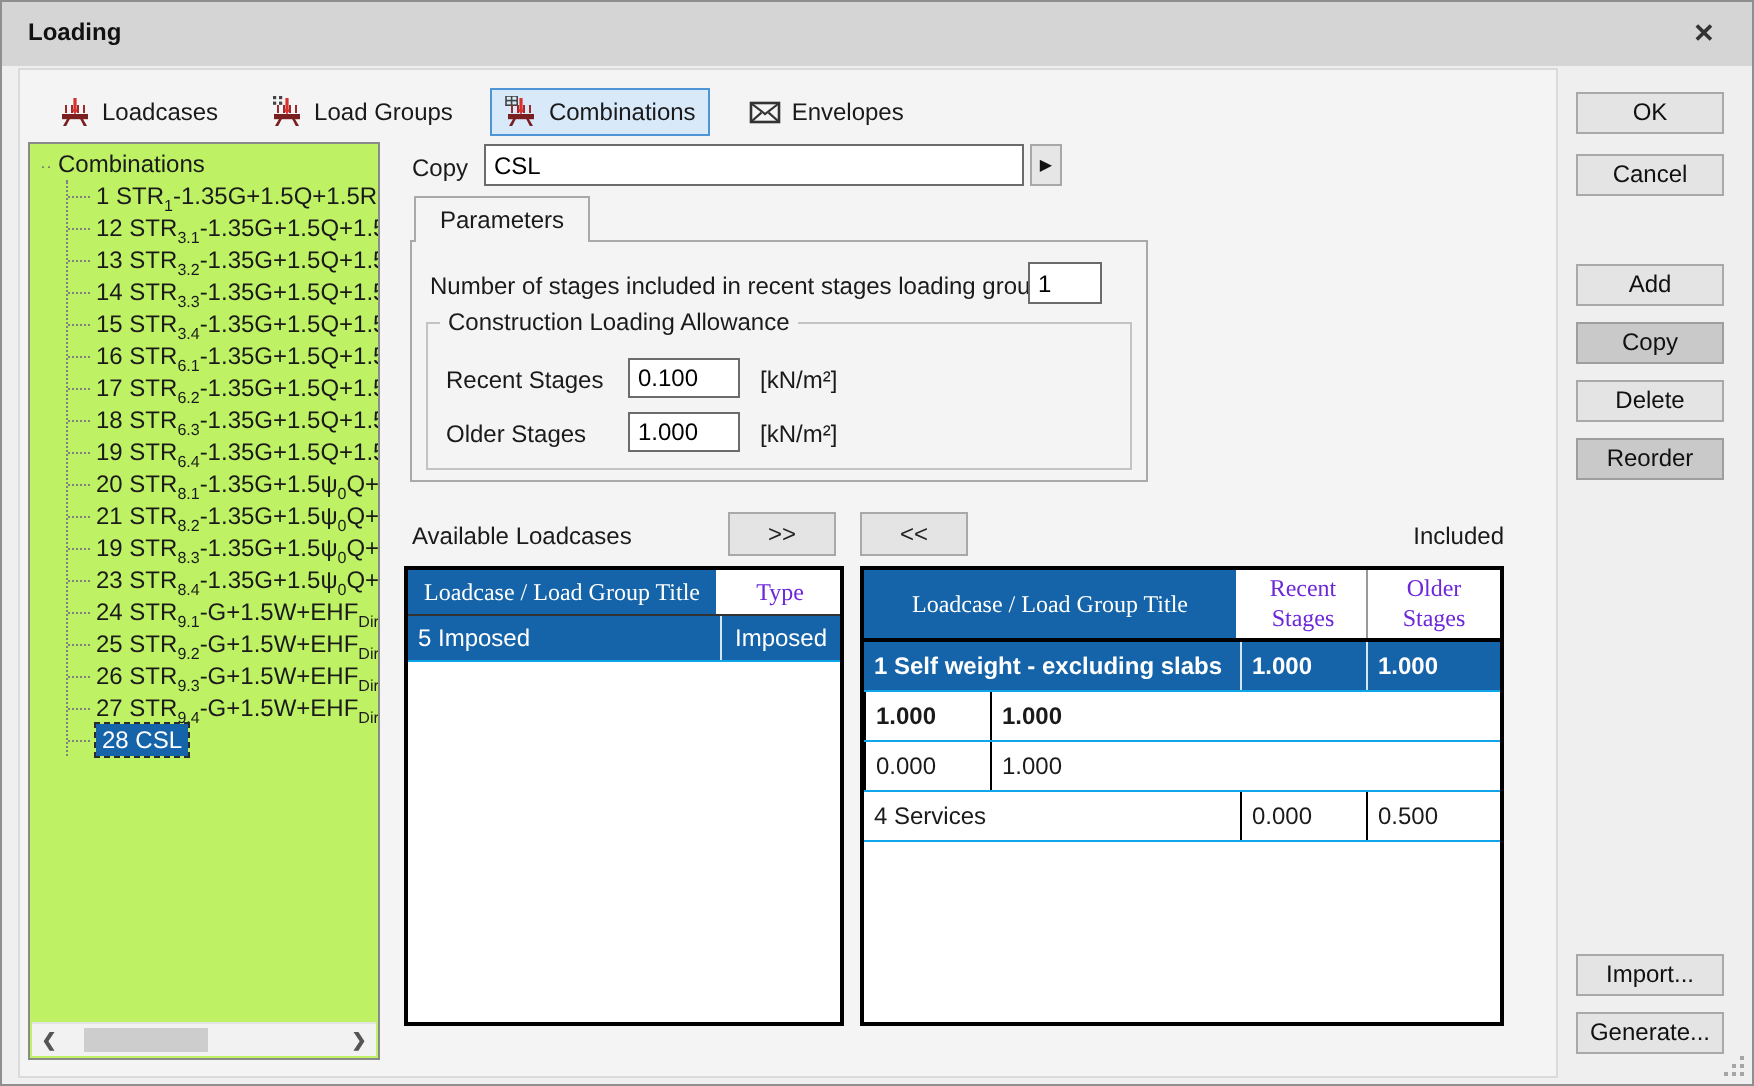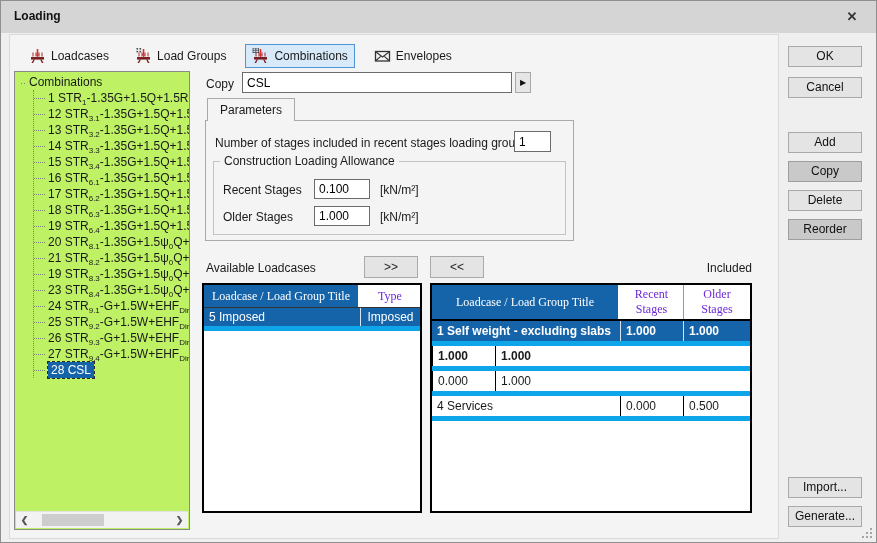--- a/index.html
+++ b/index.html
@@ -70,21 +70,21 @@
   .tbl{position:absolute;top:248px;height:230px;background:#fff;border:2px solid #000;overflow:hidden;}
   .tbl-avail{left:192px;width:220px;}
   .tbl-incl{left:420px;width:322px;}
   .hdr{display:flex;border-bottom:2px solid #000;font-family:Liberation Serif, serif;}
   .tbl-avail .hdr{height:23px;border-bottom:1px solid #333;}
   .tbl-incl .hdr{height:36px;}
   .hdr-cell{display:flex;align-items:center;justify-content:center;text-align:center;}
   .hdr-blue{background:#1563a8;color:#fff;border-right:2px solid #fff;}
   .hdr-white{background:#fff;color:#6d28d9;}
   .hdr-white + .hdr-white{border-left:1px solid #999;}
-  .trow{display:flex;border-bottom:5px solid #0ea5e9;background:#fff;}
+  .trow{display:flex;border-bottom:1px solid #0ea5e9;background:#fff;}
   .tbl-avail .trow{height:23px;}
   .tbl-incl .trow{height:25px;}
   .trow.selected{background:#1563a8;color:#fff;}
   .trow.bold{font-weight:bold;}
   .cell{display:flex;align-items:center;padding:0 5px;overflow:hidden;white-space:nowrap;}
   .cell.sep{border-left:1px solid #000;}
   .trow.selected .cell.sep{border-left-color:#d7e5f2;}
   .cell.center{justify-content:center;}
   
   .dlg-btn{position:absolute;left:787px;width:74px;height:21px;background:#e4e4e4;border:1px solid #a9a9a9;

